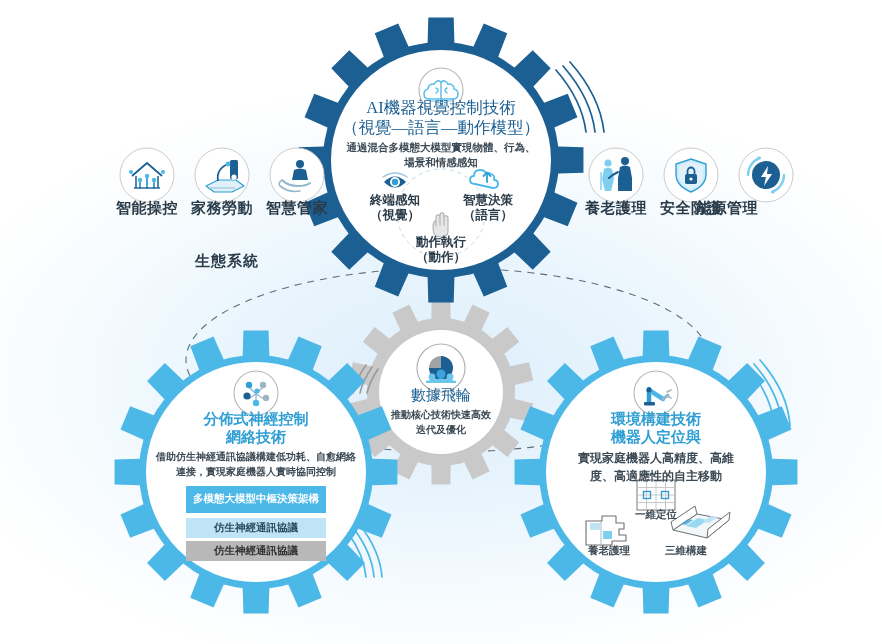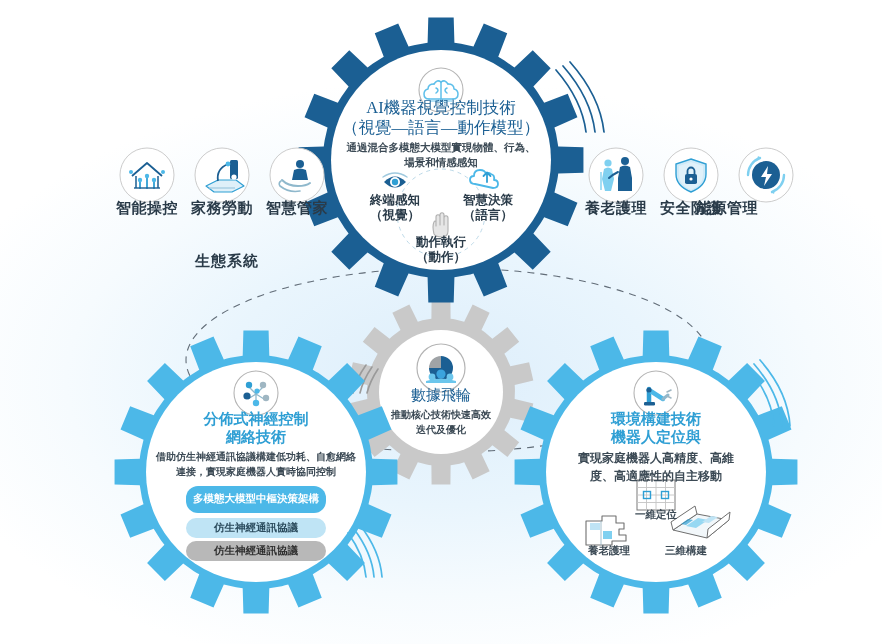--- a/index.html
+++ b/index.html
@@ -47,21 +47,21 @@
 
   
   #br-title{left:566px;top:410px;width:180px;font-size:15px;}
   #br-desc{left:568px;top:449px;width:176px;font-size:12px;line-height:1.5;}
   #br-l1{left:616px;top:509px;width:80px;font-size:10.5px;}
   #br-l2{left:569px;top:545px;width:80px;font-size:10.5px;}
   #br-l3{left:646px;top:545px;width:80px;font-size:10.5px;}
 
   
   .pill{
-    position:absolute;border-radius:12px;text-align:left;
+    position:absolute;border-radius:0;text-align:left;
     font-size:10.5px;font-weight:bold;line-height:1.35;
     display:flex;align-items:center;justify-content:center;
   }
   #pill0{left:186px;top:486px;width:140px;height:27px;background:#4cb8e8;color:#ffffff;}
   #pill1{left:186px;top:518px;width:140px;height:20px;background:#bfe4f5;color:#2a4a5c;}
   #pill2{left:186px;top:541px;width:140px;height:20px;background:#b8b8b8;color:#2f2f2f;}
 
   
   #il0{left:108px;top:199px;width:78px;}
   #il1{left:183px;top:199px;width:78px;}

